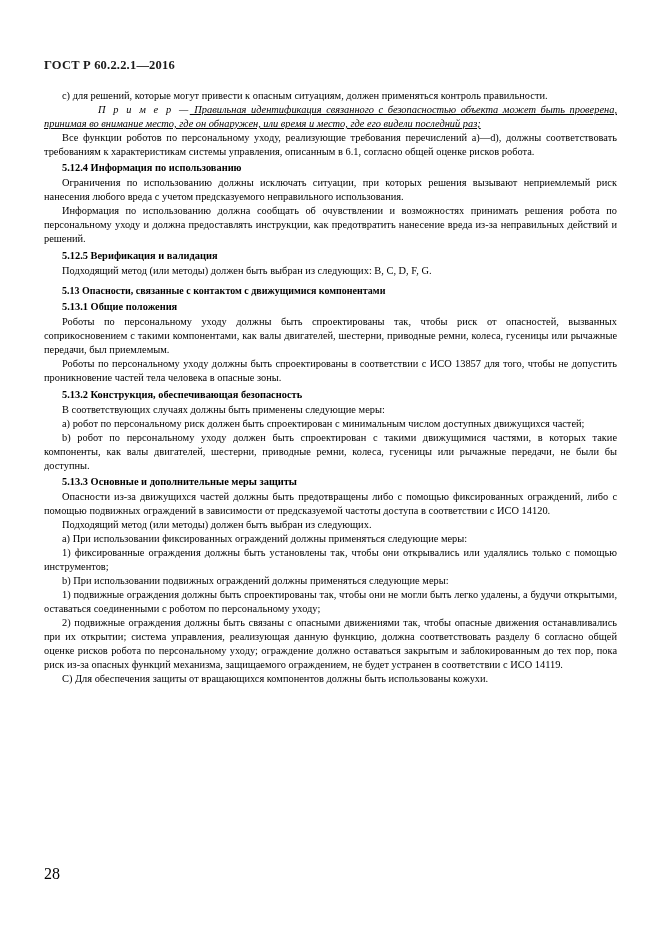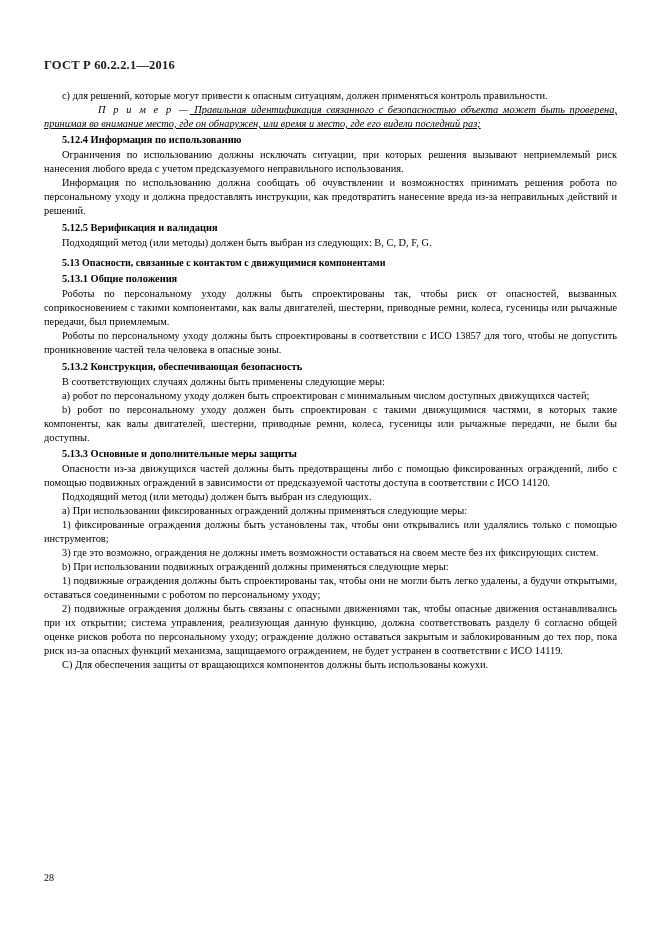--- a/index.html
+++ b/index.html
@@ -62,53 +62,53 @@
   }
   .sp {
     letter-spacing: 1.6px;
     font-style: italic;
     margin-left: 36px;
   }
   .pagenum {
     position: absolute;
     left: 44px;
     bottom: 52px;
-    font-size: 10px;
+    font-size: 16px;
     font-family: "Liberation Serif", serif;
   }
 </style>
 </head>
 <body>
 
 <div class="page">
 
   <div class="header">ГОСТ Р 60.2.2.1—2016</div>
 
   <div class="content">
       <p class="hang">c) для решений, которые могут привести к опасным ситуациям, должен применяться контроль правильности.</p>
       <p class="hang"><span class="sp">П р и м е р  —</span><span class="italic"> Правильная идентификация связанного с безопасностью объекта может быть проверена, принимая во внимание место, где он обнаружен, или время и место, где его видели последний раз;</span></p>
+      <p class="hang">Все функции роботов по персональному уходу, реализующие требования перечислений а)—d), должны соответствовать требованиям к характеристикам системы управления, описанным в 6.1, согласно общей оценке рисков робота.</p>
       <div class="sec">5.12.4 Информация по использованию</div>
       <p class="hang">Ограничения по использованию должны исключать ситуации, при которых решения вызывают неприемлемый риск нанесения любого вреда с учетом предсказуемого неправильного использования.</p>
       <p class="hang">Информация по использованию должна сообщать об очувствлении и возможностях принимать решения робота по персональному уходу и должна предоставлять инструкции, как предотвратить нанесение вреда из-за неправильных действий и решений.</p>
       <div class="sec">5.12.5 Верификация и валидация</div>
       <p class="hang">Подходящий метод (или методы) должен быть выбран из следующих: B, C, D, F, G.</p>
       <div class="sec-main">5.13 Опасности, связанные с контактом с движущимися компонентами</div>
       <div class="sec">5.13.1 Общие положения</div>
       <p class="hang">Роботы по персональному уходу должны быть спроектированы так, чтобы риск от опасностей, вызванных соприкосновением с такими компонентами, как валы двигателей, шестерни, приводные ремни, колеса, гусеницы или рычажные передачи, был приемлемым.</p>
       <p class="hang">Роботы по персональному уходу должны быть спроектированы в соответствии с ИСО 13857 для того, чтобы не допустить проникновение частей тела человека в опасные зоны.</p>
       <div class="sec">5.13.2 Конструкция, обеспечивающая безопасность</div>
       <p class="hang">В соответствующих случаях должны быть применены следующие меры:</p>
-      <p class="hang">a) робот по персональному уходу должен быть спроектирован с минимальным числом доступных движущихся частей;</p>
+      <p class="hang">a) робот по персональному риск должен быть спроектирован с минимальным числом доступных движущихся частей;</p>
       <p class="hang">b) робот по персональному уходу должен быть спроектирован с такими движущимися частями, в которых такие компоненты, как валы двигателей, шестерни, приводные ремни, колеса, гусеницы или рычажные передачи, не были бы доступны.</p>
       <div class="sec">5.13.3 Основные и дополнительные меры защиты</div>
       <p class="hang">Опасности из-за движущихся частей должны быть предотвращены либо с помощью фиксированных ограждений, либо с помощью подвижных ограждений в зависимости от предсказуемой частоты доступа в соответствии с ИСО 14120.</p>
       <p class="hang">Подходящий метод (или методы) должен быть выбран из следующих.</p>
       <p class="hang">a) При использовании фиксированных ограждений должны применяться следующие меры:</p>
       <p class="hang">1) фиксированные ограждения должны быть установлены так, чтобы они открывались или удалялись только с помощью инструментов;</p>
-      <p class="hang">3) где это возможно, ограждения не должны иметь возможности оставаться на своем месте без их фиксирующих систем.</p>
       <p class="hang">b) При использовании подвижных ограждений должны применяться следующие меры:</p>
       <p class="hang">1) подвижные ограждения должны быть спроектированы так, чтобы они не могли быть легко удалены, а будучи открытыми, оставаться соединенными с роботом по персональному уходу;</p>
       <p class="hang">2) подвижные ограждения должны быть связаны с опасными движениями так, чтобы опасные движения останавливались при их открытии; система управления, реализующая данную функцию, должна соответствовать разделу 6 согласно общей оценке рисков робота по персональному уходу; ограждение должно оставаться закрытым и заблокированным до тех пор, пока риск из-за опасных функций механизма, защищаемого ограждением, не будет устранен в соответствии с ИСО 14119.</p>
       <p class="hang">C) Для обеспечения защиты от вращающихся компонентов должны быть использованы кожухи.</p>
     </div>
 
   <div class="pagenum">28</div>
 
 </div>
 

